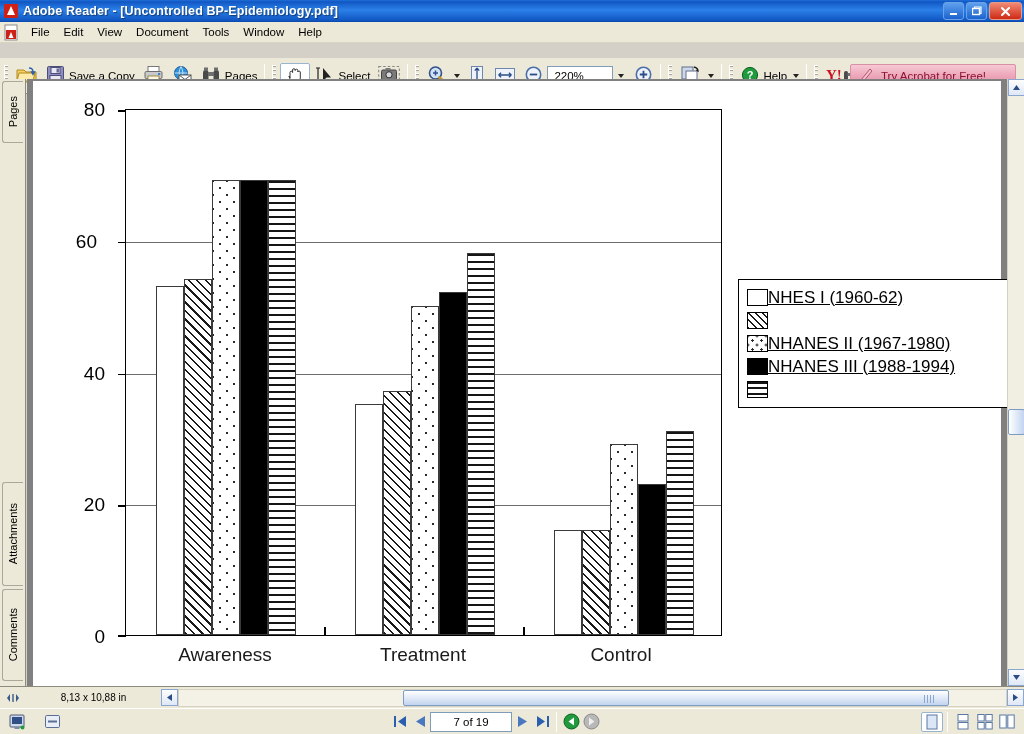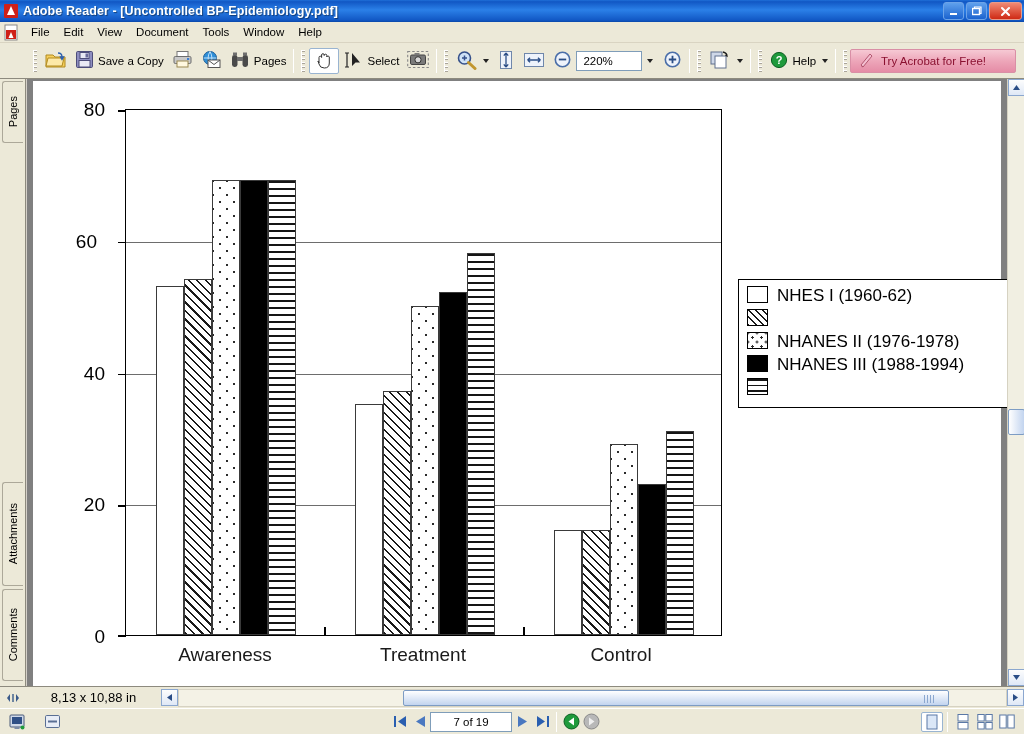--- a/index.html
+++ b/index.html
@@ -40,24 +40,23 @@
   .menubar {
     position: absolute; left: 0; top: 22px; width: 1024px; height: 21px;
     background: #ece9d8; display: flex; align-items: center;
     border-bottom: 1px solid #d9d4c2;
   }
   .menu-appicon { width: 17px; height: 17px; margin: 0 4px 0 3px; position: relative; }
   .menu-item { font-size: 11.5px; color: #000; padding: 2px 7px; white-space: nowrap; }
 
   
   .toolbar {
-    position: absolute; left: 0; top: 43px; width: 1024px; height: 36px;
+    position: absolute; left: 0; top: 58px; width: 1024px; height: 36px;
     background: #ece9d8; display: flex; align-items: center;
     border-bottom: 1px solid #8d8a7e;
-    padding-left: 29px;
   }
   .grip {
     width: 4px; height: 22px; margin: 0 4px;
     background-image: repeating-linear-gradient(to bottom, #ffffff 0 1px, #aaa59a 1px 2px, transparent 2px 4px);
     border-left: 1px solid #fff;
   }
   .tb-sep { width: 1px; height: 24px; background: #aca899; margin: 0 3px; border-right: 1px solid #fff; }
   .tb-btn {
     display: flex; align-items: center; gap: 4px; padding: 2px 4px;
     font-size: 11.5px; color: #000; white-space: nowrap; height: 26px;
@@ -117,21 +116,21 @@
   .bar { position: absolute; bottom: 0; border: 1.2px solid #3a3a3a; }
   .xtick { position: absolute; bottom: -1px; width: 1.5px; height: 9px; background: #000; }
   .cat-lbl {
     position: absolute; font-size: 19px; color: #1a1a1a;
     text-align: center; transform: translateX(-50%);
   }
   .legend {
     position: absolute; border: 1.5px solid #000; background: #fff;
     padding: 6px 10px 6px 8px;
   }
-  .legend-row { display: flex; gap: 9px; height: 23px; }
+  .legend-row { display: flex; align-items: center; height: 23px; text-decoration: underline; }
   .legend-swatch { width: 21px; height: 17px; border: 1.3px solid #000; flex: none; }
   .legend-lbl { font-size: 17px; color: #000; white-space: nowrap; }
 
   
   .p-solid-white { background: #ffffff; }
   .p-diag {
     background-color: #ffffff;
     background-image: repeating-linear-gradient(45deg, #1a1a1a 0 1.5px, rgba(255,255,255,0) 1.5px 6px);
   }
   .p-dots {
@@ -183,21 +182,21 @@
     display: flex; align-items: center;
   }
   .page-field {
     width: 82px; height: 20px; background: #fff; border: 1px solid #7f9db9;
     font-size: 11.5px; display: flex; align-items: center; justify-content: center;
   }
   .nav-ico { width: 20px; height: 18px; display: flex; align-items: center; justify-content: center; }
   .sb-sep { width: 1px; height: 20px; background: #aca899; margin: 0 4px; border-right: 1px solid #fff; }
   .vw-btn { width: 22px; height: 20px; display: flex; align-items: center; justify-content: center; }
   .vw-btn.sel { border: 1px solid #99b4d1; background: #fff; border-radius: 2px; }
-  .size-text { font-size: 13px; color: #000; }
+  .size-text { font-size: 10px; color: #000; }
 </style>
 </head>
 <body>
 
 <div id="app">
 
   <div class="titlebar">
     <div class="title-icon">
       <svg width="16" height="16" viewBox="0 0 16 16">
         <rect x="1" y="1" width="14" height="14" fill="#cf2018" rx="1"></rect>
@@ -505,21 +504,21 @@
         <div class="legend" style="left:705px; top:198px; width:272px;">
           <div class="legend-row">
             <span class="legend-swatch p-solid-white"></span>
             <span class="legend-lbl">NHES I (1960-62)</span>
           </div>
           <div class="legend-row">
             <span class="legend-swatch p-diag"></span>
           </div>
           <div class="legend-row">
             <span class="legend-swatch p-dots"></span>
-            <span class="legend-lbl">NHANES II (1976-1978)</span>
+            <span class="legend-lbl">NHANES II (1967-1980)</span>
           </div>
           <div class="legend-row">
             <span class="legend-swatch p-black"></span>
             <span class="legend-lbl">NHANES III (1988-1994)</span>
           </div>
           <div class="legend-row">
             <span class="legend-swatch p-hlines"></span>
           </div>
         </div>
 

